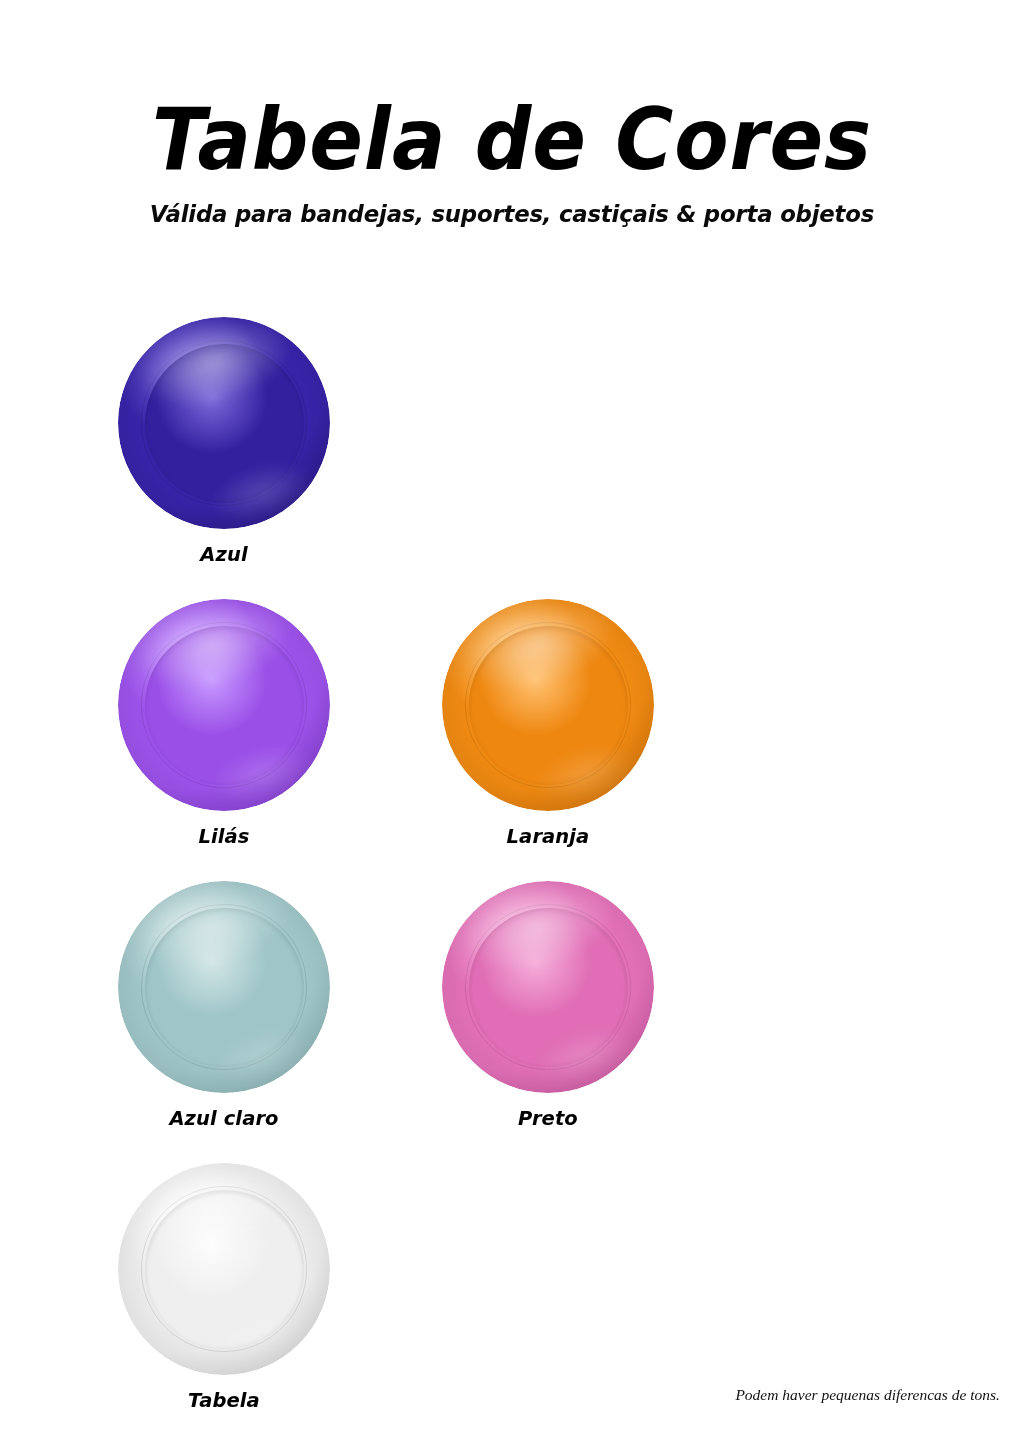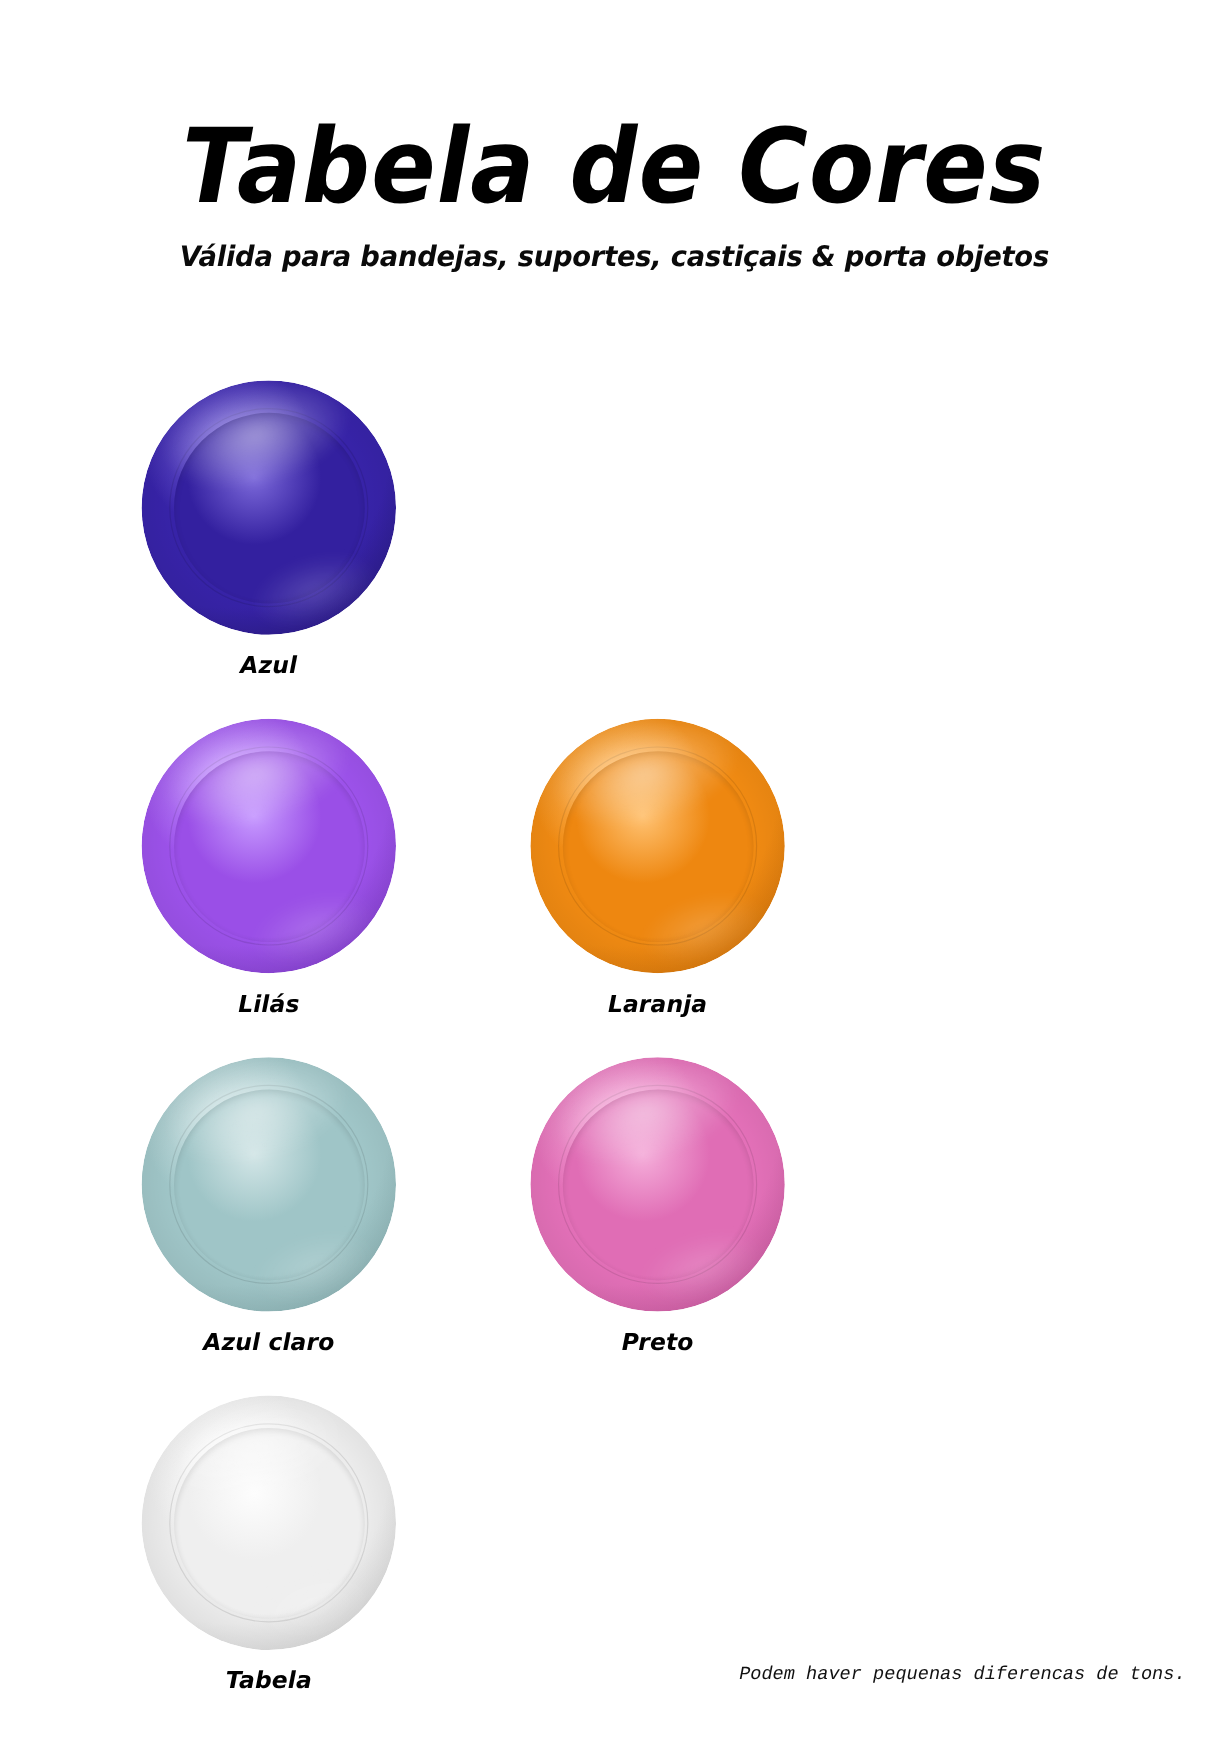--- a/index.html
+++ b/index.html
@@ -156,23 +156,23 @@
     color: #000000;
     margin-top: 14px;
     text-align: center;
     letter-spacing: 0.1px;
     white-space: nowrap;
   }
 
   
   .footnote {
     position: absolute;
-    right: 36px;
+    right: 24px;
     top: 1386px;
-    font-family: Liberation Mono, monospace;
+    font-family: Liberation Serif, serif;
     font-size: 15.5px;
     font-style: italic;
     color: #111111;
     white-space: nowrap;
   }
 </style>
 </head>
 <body>
 
 <div class="header">

